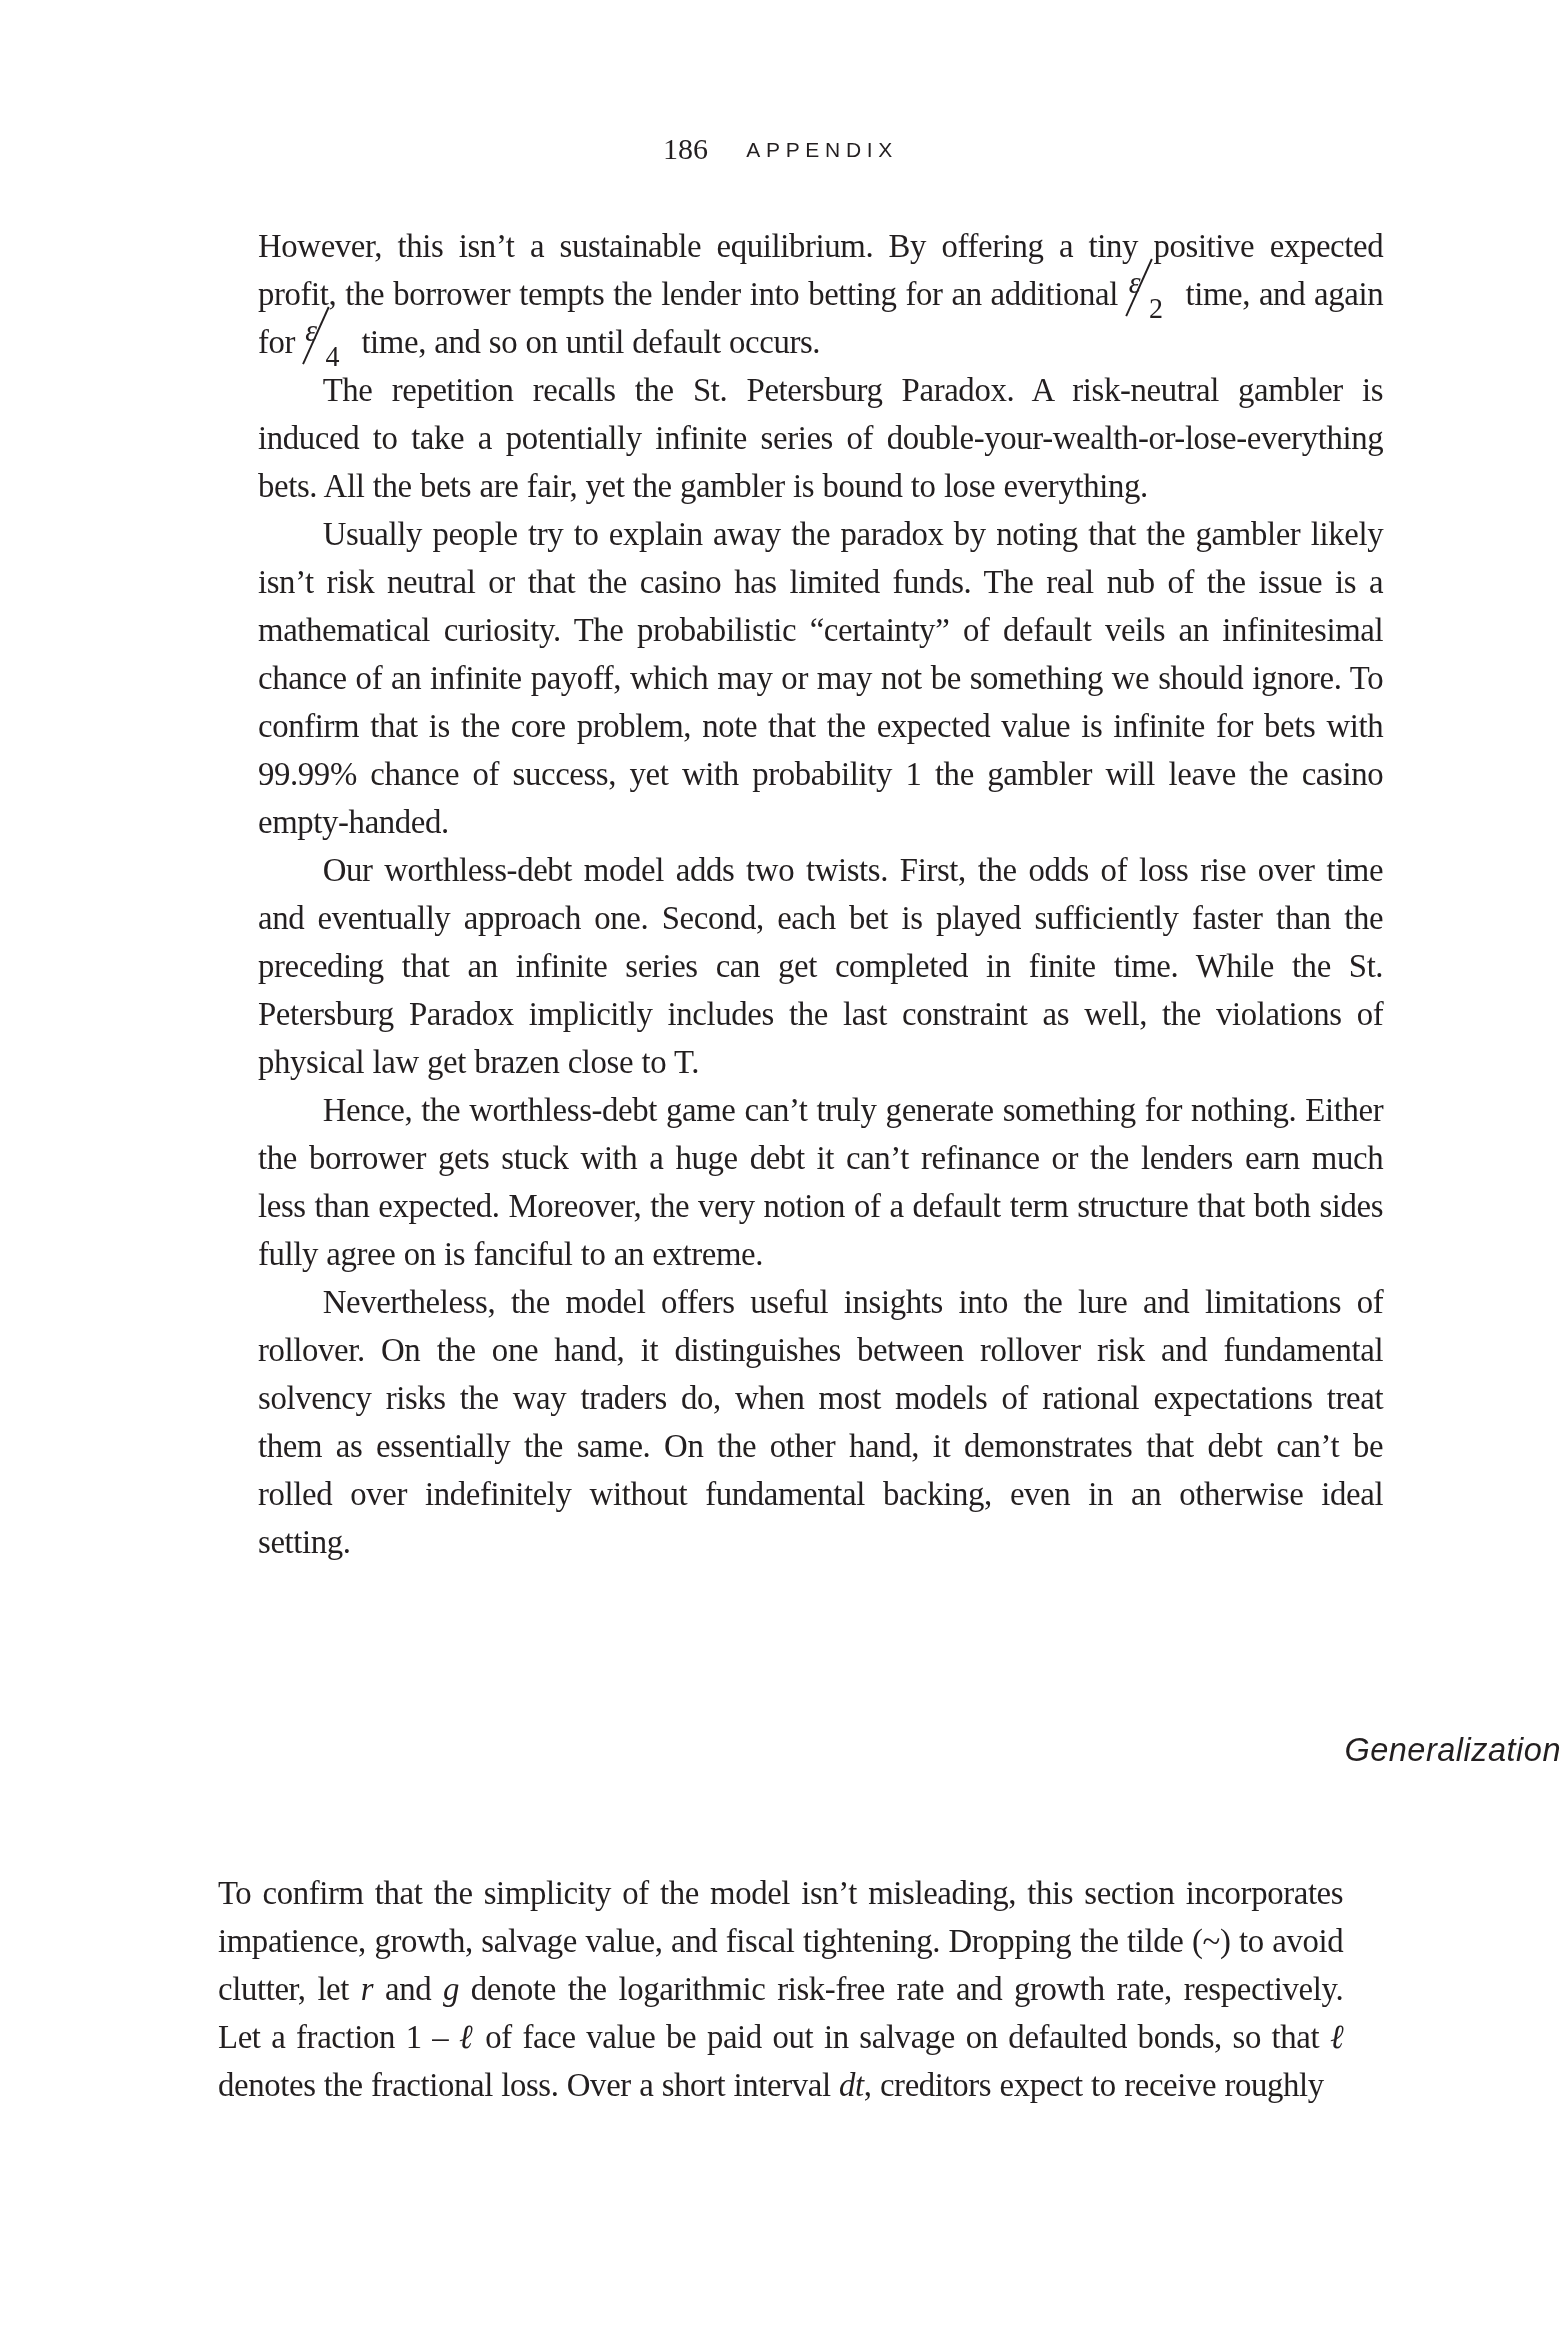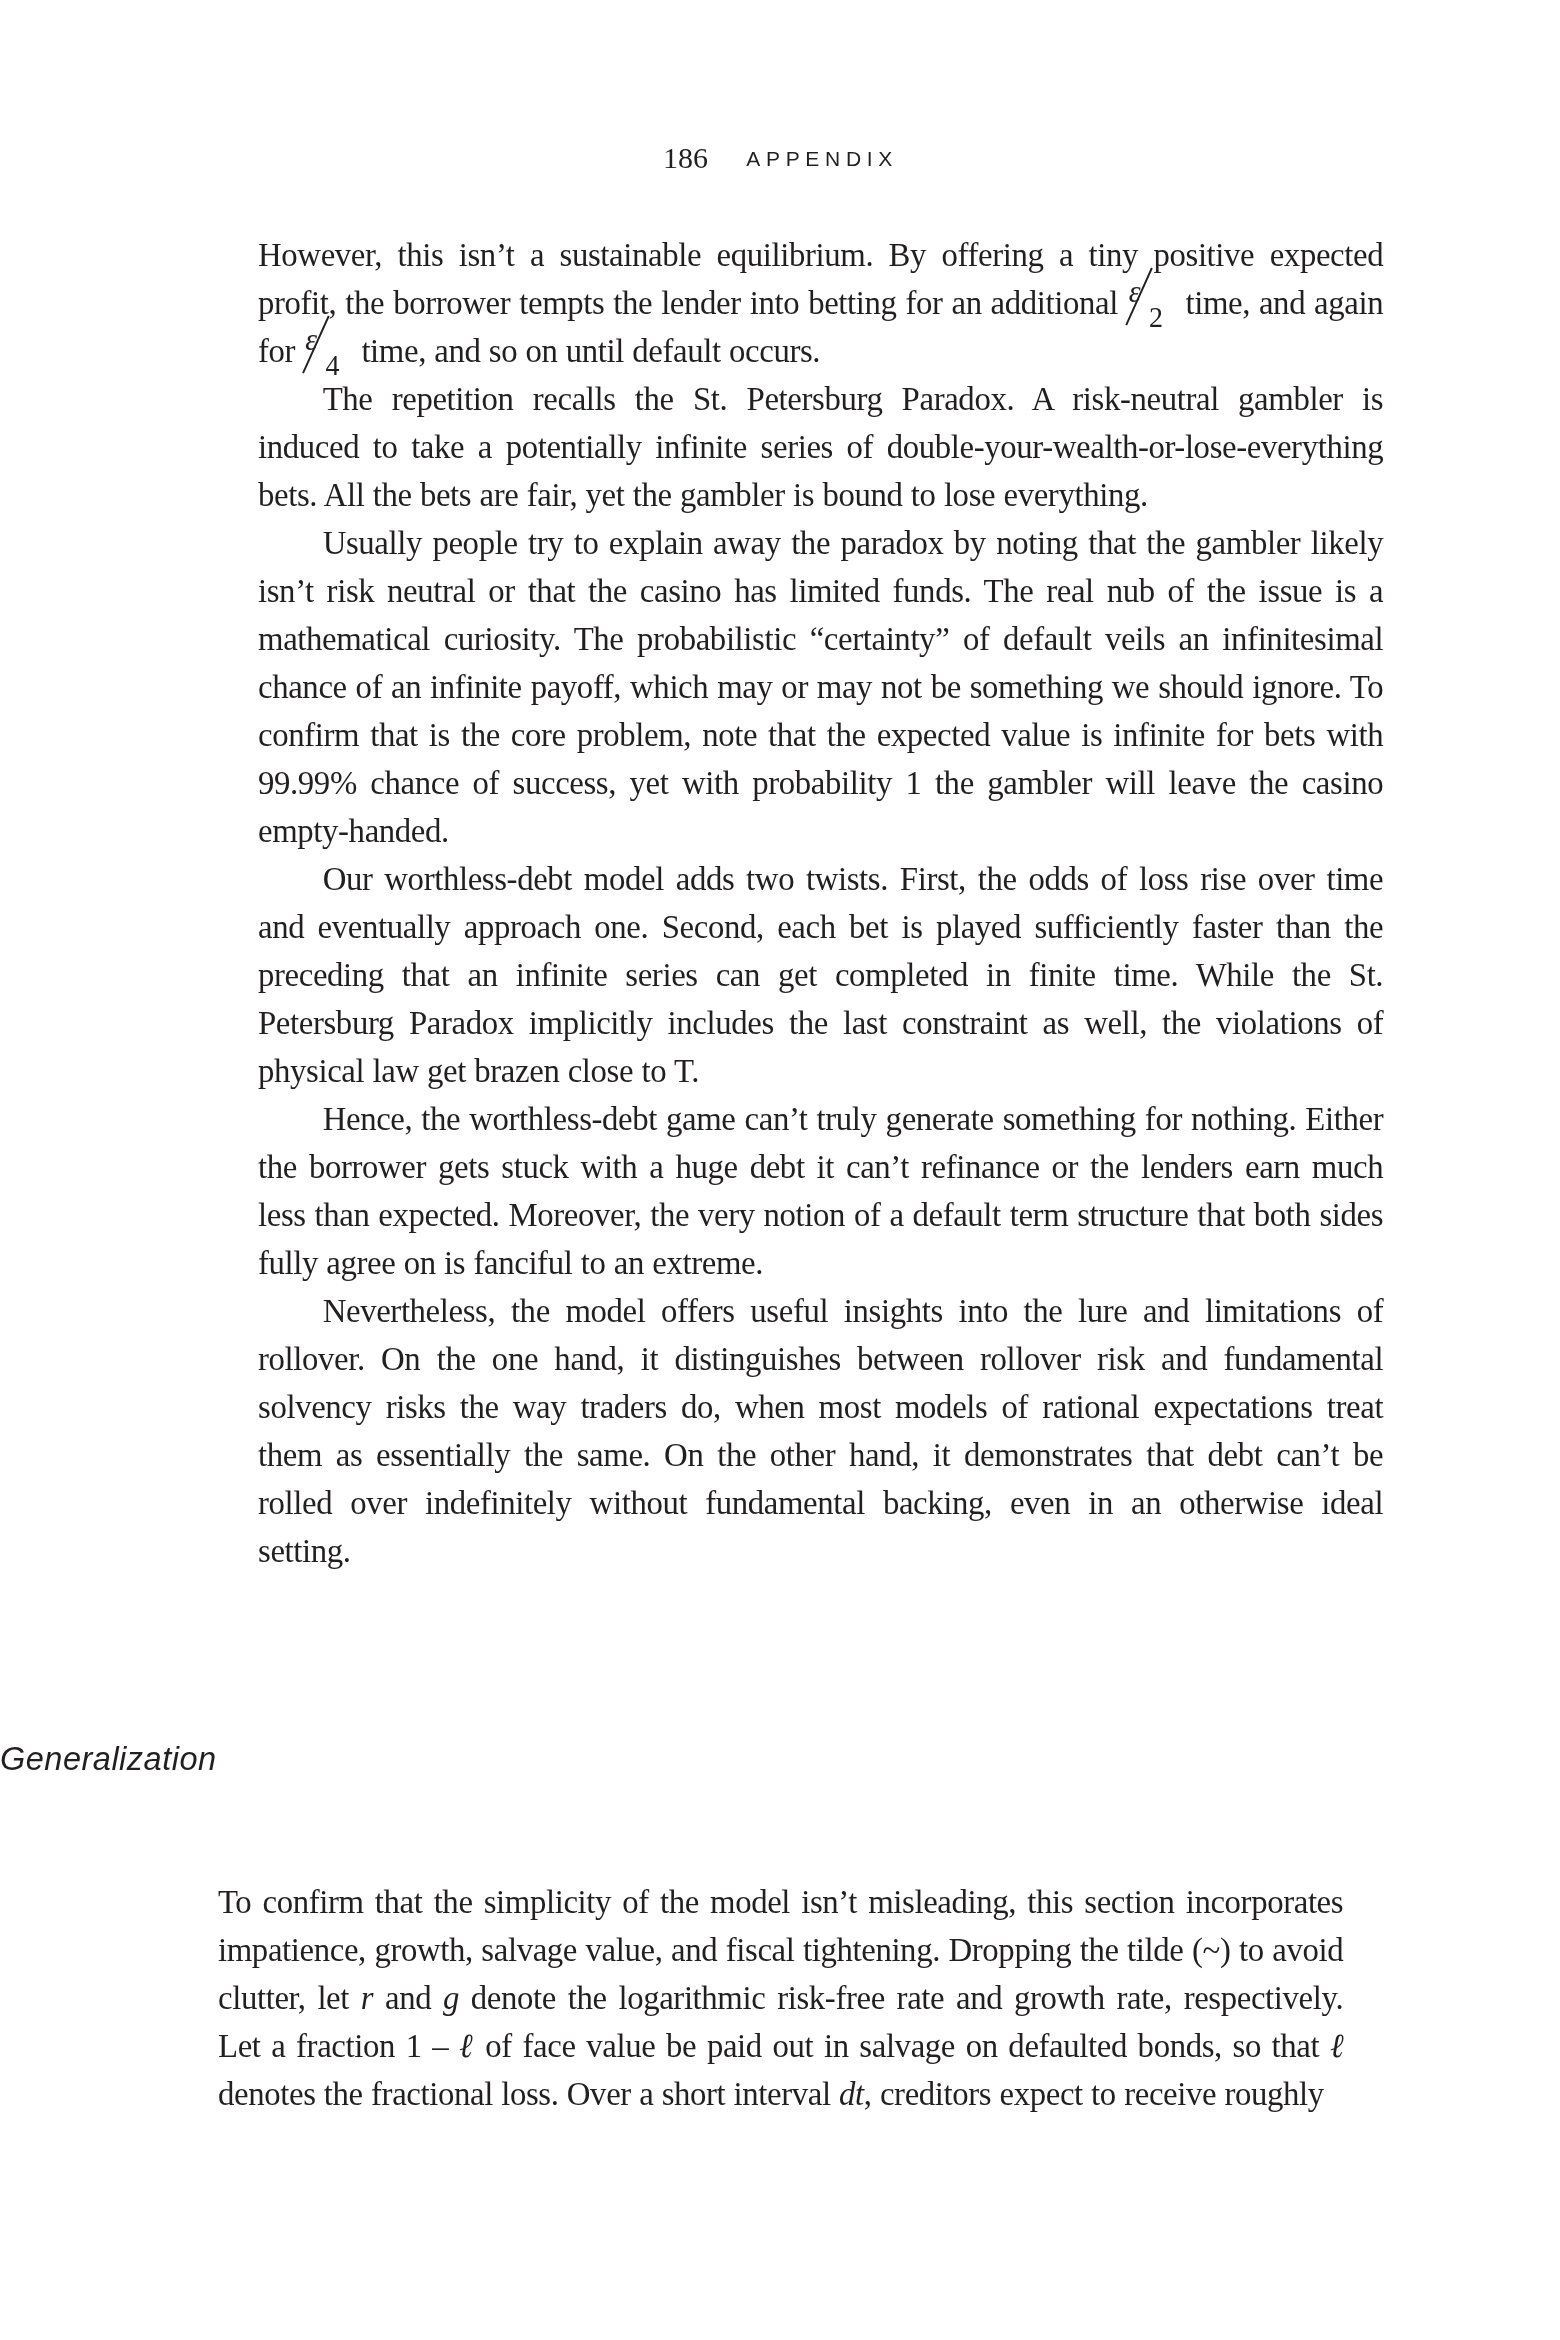--- a/index.html
+++ b/index.html
@@ -10,21 +10,21 @@
     body {
       width: 1561px;
       height: 2341px;
       position: relative;
       overflow: hidden;
       color: #231f20;
       font-family: "Liberation Serif", "DejaVu Serif", serif;
     }
     .page {
       position: absolute;
-      left: 0; top: 17px;
+      left: 0; top: 8px;
       width: 1561px; height: 1726px;
     }
     .running-head {
       position: absolute;
       top: 122px;
       left: 0; right: 0;
       text-align: center;
       font-size: 29px;
       line-height: 38px;
       white-space: nowrap;
@@ -86,21 +86,21 @@
     }
     .frac .den {
       position: absolute;
       left: 21px; top: 13.4px;
       font-size: 29px;
     }
     .heading {
       position: absolute;
       top: 1721px;
       left: 0; right: 0;
-      text-align: left;
+      text-align: right;
       font-family: "Liberation Sans", "DejaVu Sans", sans-serif;
       font-style: italic;
       font-size: 32.5px;
       line-height: 42px;
       letter-spacing: 0.5px;
     }
     .block-2 { top: 1821px; margin-top: 40px; }
     em { font-style: italic; }
   </style>
 </head>

